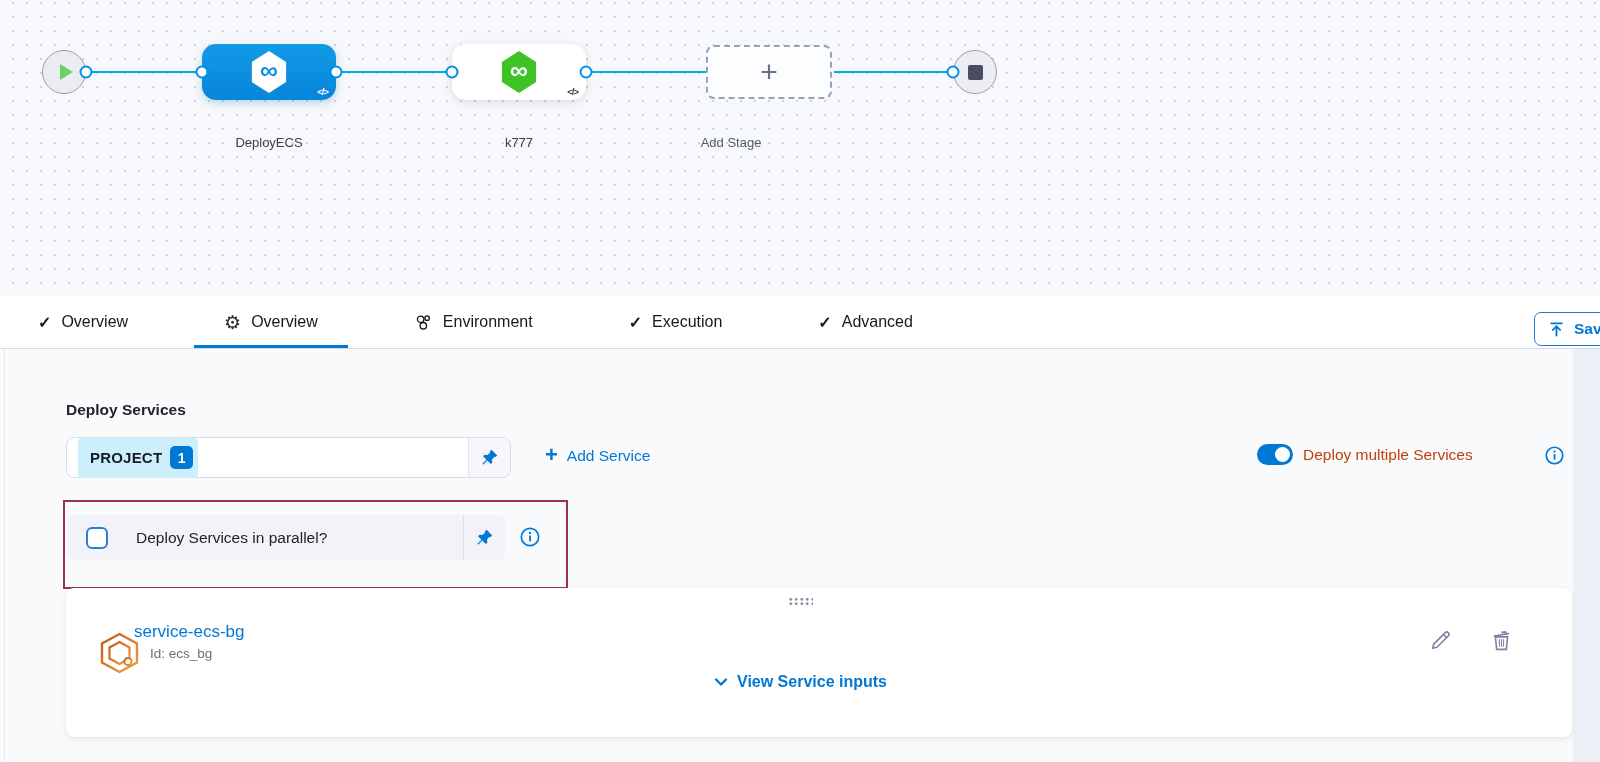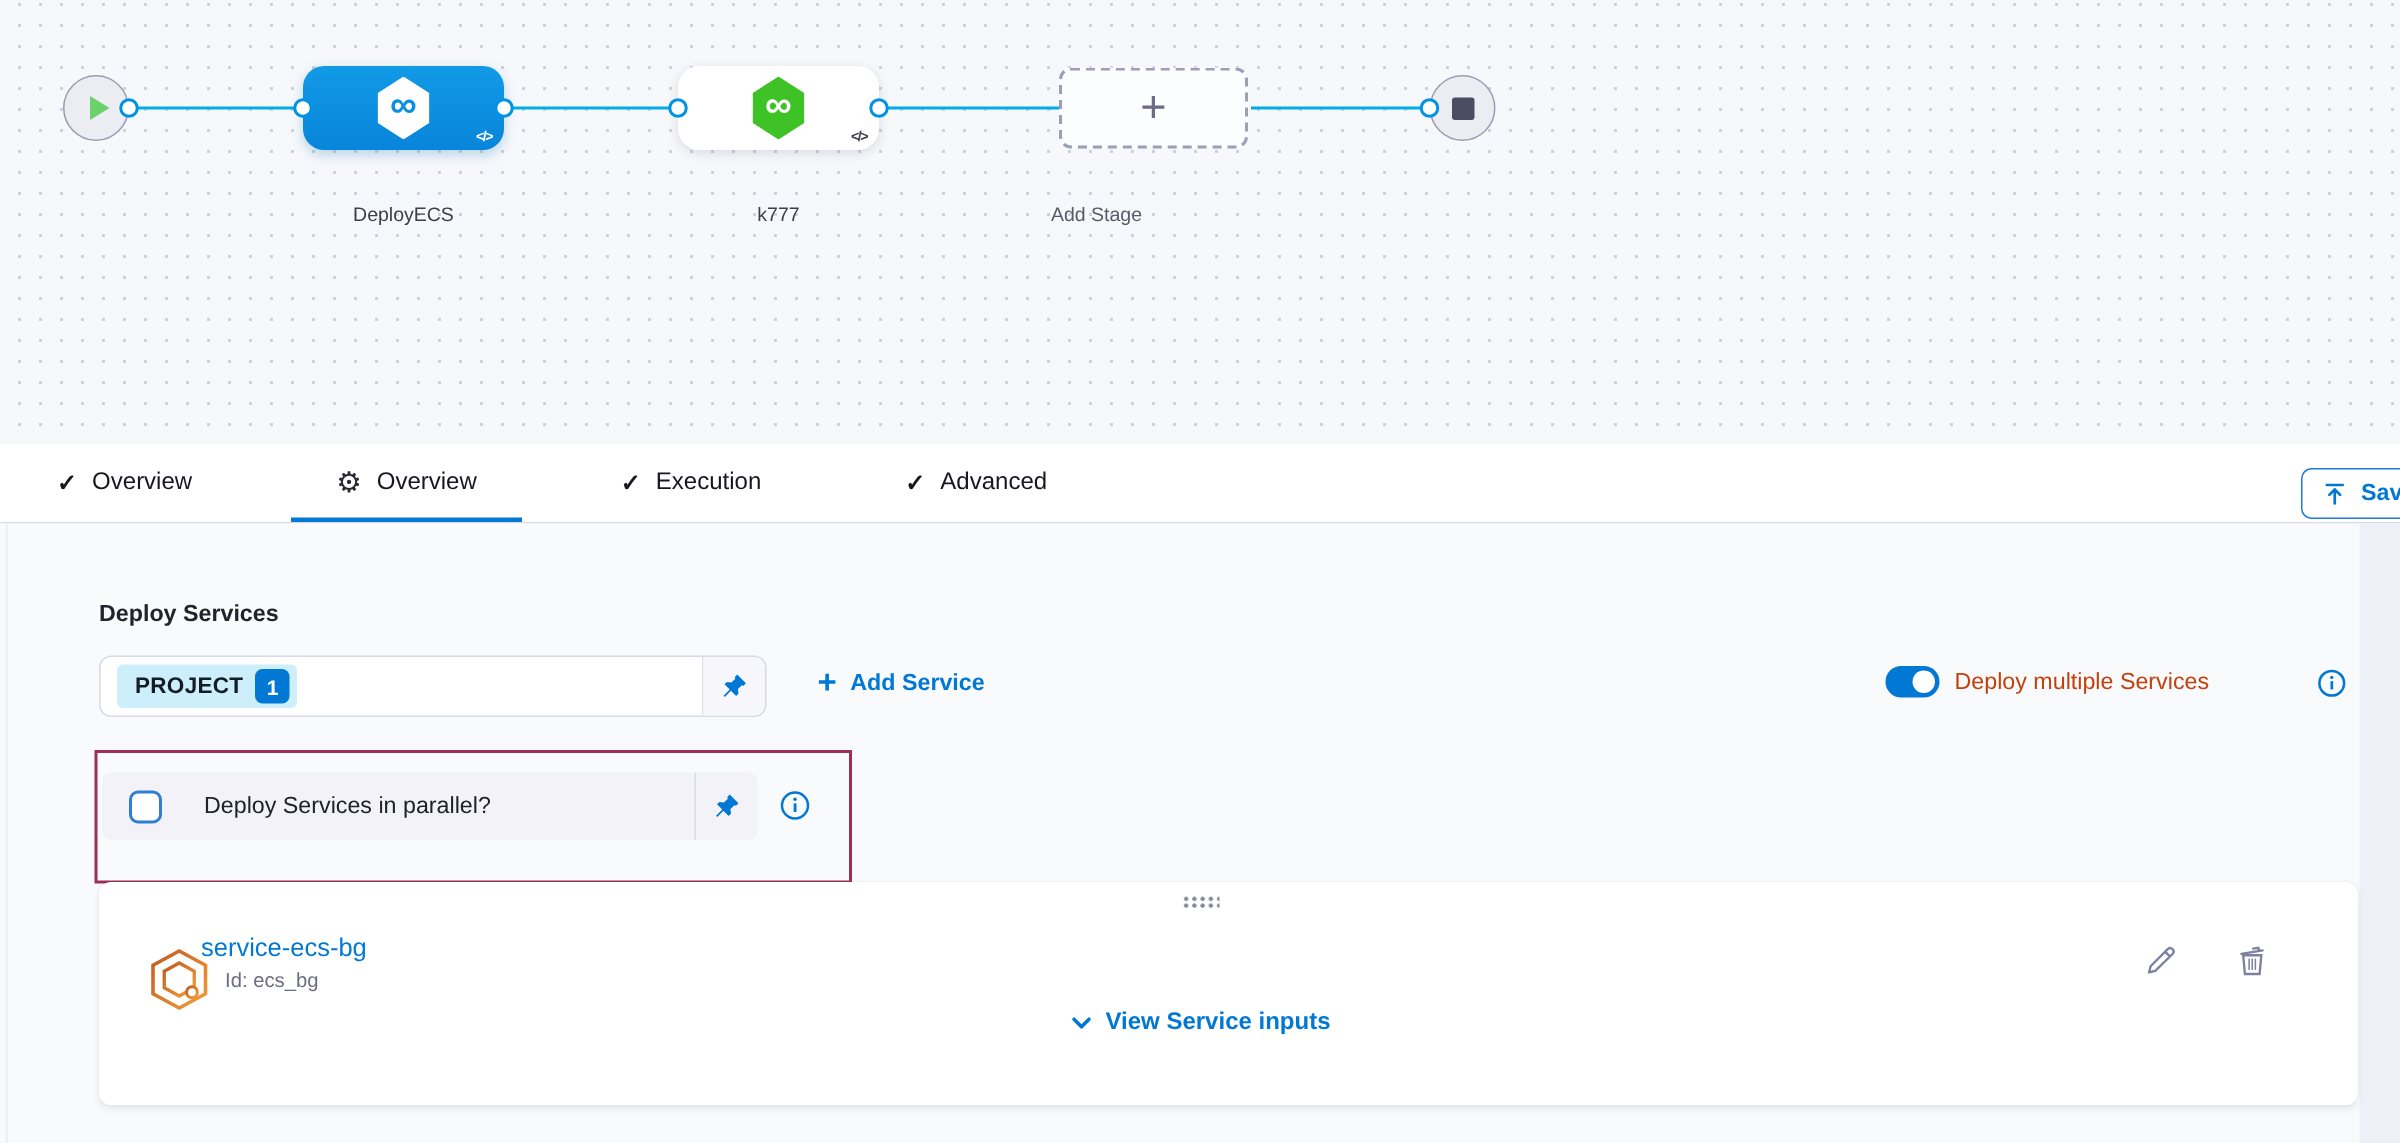--- a/index.html
+++ b/index.html
@@ -46,31 +46,31 @@
 
   
   .content { left:0; top:349px; width:1600px; height:413px; background:#f9fafc; }
   .left-hairline { left:4px; top:349px; width:1px; height:413px; background:#e8eaf1; }
   .right-gutter { left:1573px; top:349px; width:27px; height:413px; background:#edf1f7; }
 
   .sec-label { left:66px; top:401px; font-size:15.5px; font-weight:bold; color:#23232d; }
 
   .svc-input { left:66px; top:437px; width:445px; height:41px; background:#fff; border:1px solid #d8dae5; border-radius:8px;
     display:flex; align-items:center; }
-  .chip { margin-left:11px; height:29px; background:#cdeefb; border-radius:4px; display:flex; align-items:center;
+  .chip { margin-left:11px; height:40px; background:#cdeefb; border-radius:4px; display:flex; align-items:center;
     padding:0 5px 0 12px; gap:8px; }
   .chip-text { font-size:15px; font-weight:600; color:#141c26; letter-spacing:.2px; }
   .chip-badge { width:23px; height:23px; background:#0278d5; border-radius:5px; color:#fff; font-size:14px; font-weight:bold;
     display:flex; align-items:center; justify-content:center; }
   .pin-section { position:absolute; right:0; top:0; width:42px; height:100%; border-left:1px solid #e0e1ec; background:#f7f7fb;
     border-radius:0 8px 8px 0; display:flex; align-items:center; justify-content:center; }
 
   .add-service { left:545px; top:446px; display:flex; align-items:center; gap:9px; color:#0278d5; cursor:pointer; }
   .add-service .plus { font-size:22px; font-weight:bold; line-height:1; margin-top:-2px; }
-  .add-service .lbl { font-size:15.5px; font-weight:bold; }
+  .add-service .lbl { font-size:15.5px; font-weight:normal; }
 
   .toggle { left:1257px; top:444px; width:36px; height:21px; border-radius:11px; background:#0278d5; }
   .toggle .knob { position:absolute; right:3px; top:3px; width:15px; height:15px; border-radius:50%; background:#fff; }
   .toggle-label { left:1303px; top:446px; font-size:15.5px; color:#c2410c; }
   .info-btn { background:none; border:none; padding:0; cursor:pointer; }
 
   .highlight-box { left:63px; top:500px; width:505px; height:89px; border:2.5px solid #9b3157; background:transparent; }
   .parallel-bar { left:68px; top:515px; width:437px; height:45px; background:#f2f2f8; border-radius:6px;
     display:flex; align-items:center; }
   .checkbox { margin-left:18px; width:22px; height:22px; border:2px solid #2e7fd4; border-radius:6px; background:#fff; }
@@ -138,20 +138,28 @@
 <div class="abs tabbar">
   <div class="tab">
     <span class="ck">✓</span>
     <span>Overview</span>
   </div>
   <div class="tab active">
     <span class="gear">⚙</span>
     <span style="font-weight:500;">Overview</span>
   </div>
   <div class="tab">
+    <svg width="19" height="19" viewBox="0 0 20 20" fill="none" stroke="#17171f" stroke-width="1.4">
+      <circle cx="7" cy="6.6" r="3.4"></circle>
+        <circle cx="13.8" cy="5.4" r="2.3"></circle>
+        <circle cx="9.8" cy="13.4" r="3.4"></circle>
+    </svg>
+    <span>Environment</span>
+  </div>
+  <div class="tab">
     <span class="ck">✓</span>
     <span>Execution</span>
   </div>
   <div class="tab">
     <span class="ck">✓</span>
     <span>Advanced</span>
   </div>
 </div>
 
 <button class="abs savebtn">

